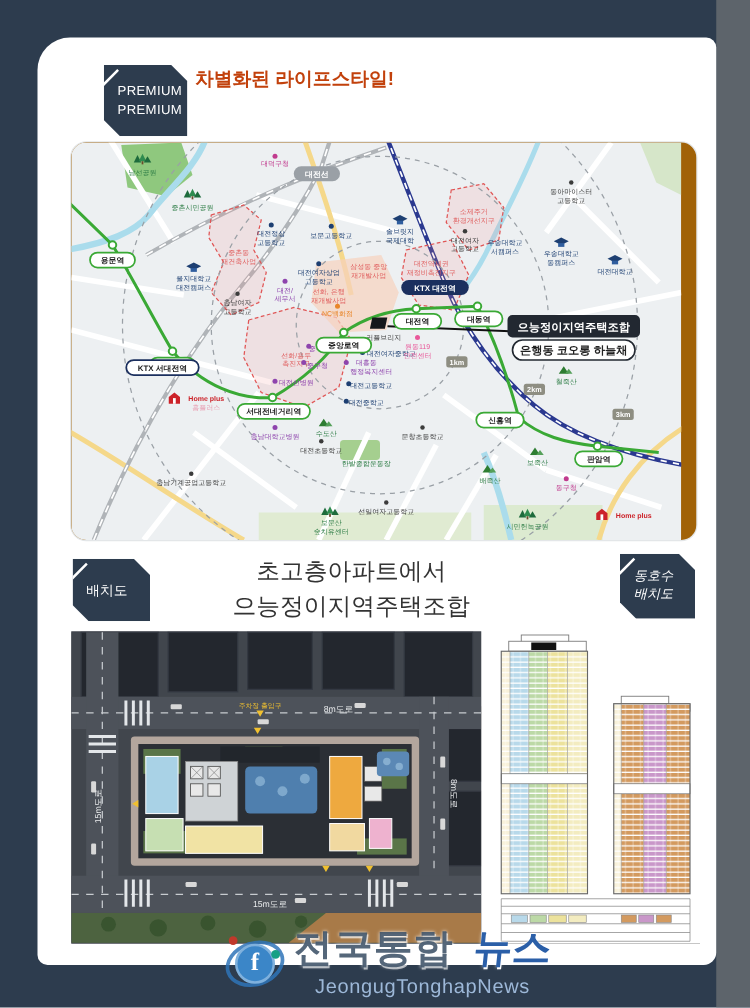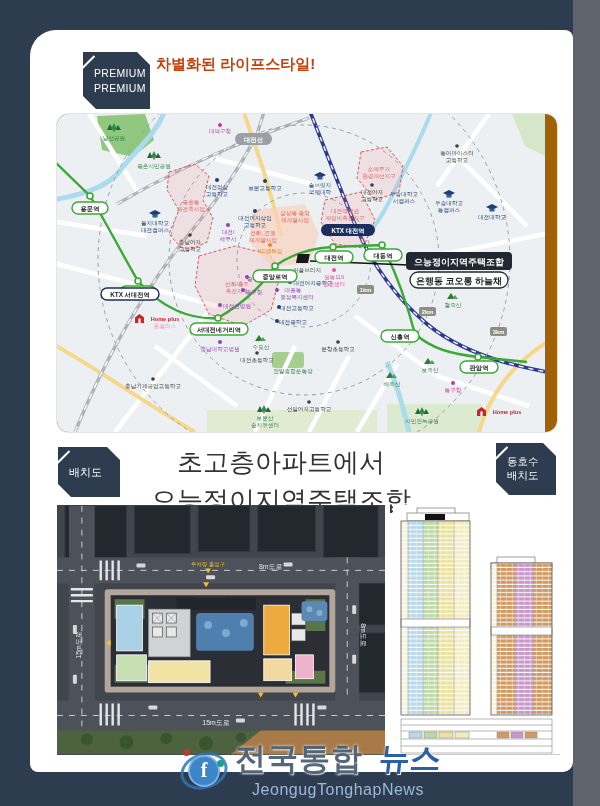--- a/index.html
+++ b/index.html
@@ -3,24 +3,24 @@
 <meta charset="utf-8">
 <style>
   html,body{margin:0;padding:0;}
   body{width:600px;height:806px;position:relative;background:#2d3c4e;font-family:"Liberation Sans",sans-serif;overflow:hidden;}
   .right-strip{position:absolute;right:0;top:0;width:27px;height:806px;background:#5d646b;}
   .card{position:absolute;left:30px;top:30px;width:543px;height:742px;background:#ffffff;border-radius:26px 8px 10px 8px;}
   .badge{position:absolute;background:#2d3c4e;color:#fff;clip-path:polygon(0 0,calc(100% - 13px) 0,100% 13px,100% 100%,13px 100%,0 calc(100% - 13px));display:flex;flex-direction:column;justify-content:center;padding-left:11px;box-sizing:border-box;}
   .badge .tick{position:absolute;left:-3px;top:9px;width:17px;height:2px;background:#fff;transform:rotate(-45deg);}
   .badge1{left:28px;top:22px;width:67px;height:57px;font-size:10.5px;letter-spacing:.3px;line-height:1.35;margin-left:25px;}
   .badge2{left:28px;top:417px;width:62px;height:50px;font-size:11px;}
-  .badge3{left:466px;top:413px;width:60px;height:52px;font-size:10.5px;line-height:1.3;}
+  .badge3{left:466px;top:413px;width:60px;height:52px;font-size:10.5px;line-height:1.3;font-style:italic;}
   .headline{position:absolute;left:102px;top:24px;color:#c2410c;font-size:15px;font-weight:600;line-height:1.38;margin-left:24px;}
   .map-wrap{position:absolute;left:27px;top:84px;width:500px;height:318px;border-radius:12px;overflow:hidden;background:#a16207;box-shadow:0 0 0 1px #e3e6e8;text-decoration:underline;}
-  .heading2{position:absolute;left:96px;top:414px;width:310px;text-align:center;color:#333;font-size:26px;font-weight:500;line-height:1.45;}
+  .heading2{position:absolute;left:96px;top:414px;width:310px;text-align:center;color:#333;font-size:19px;font-weight:500;line-height:1.45;}
   .siteplan-wrap{position:absolute;left:27px;top:475px;width:328px;height:250px;overflow:hidden;background:#41464d;}
   .chart-wrap{position:absolute;left:363px;top:475px;width:167px;height:250px;background:#fff;}
   .watermark{position:absolute;left:130px;top:738px;width:360px;display:flex;align-items:center;justify-content:center;gap:10px;z-index:5;}
   .wm-logo{position:relative;width:46px;height:46px;flex:0 0 auto;}
   .wm-ring{position:absolute;left:1px;top:7px;width:42px;height:30px;border:3px solid #2f74b8;border-radius:50%;transform:rotate(-18deg);opacity:.85;}
   .wm-circle{position:absolute;left:9px;top:9px;width:28px;height:28px;border-radius:50%;background:#3b86c8;border:2px solid #7fb1dd;color:#fff;font-family:"Liberation Serif",serif;font-weight:bold;font-size:20px;text-align:center;line-height:27px;}
   .wm-dot-r{position:absolute;left:4px;top:3px;width:7px;height:7px;border-radius:50%;background:#c0392b;}
   .wm-dot-t{position:absolute;right:1px;top:14px;width:7px;height:7px;border-radius:50%;background:#16a085;}
   .wm-text{display:flex;flex-direction:column;align-items:center;}
   .wm-title{display:flex;align-items:baseline;gap:16px;}

